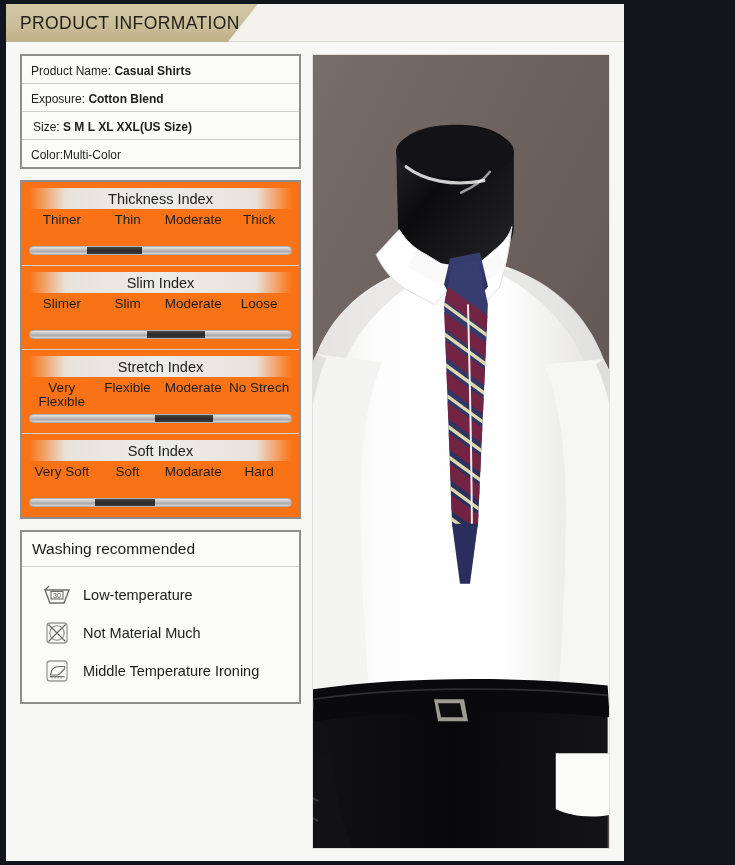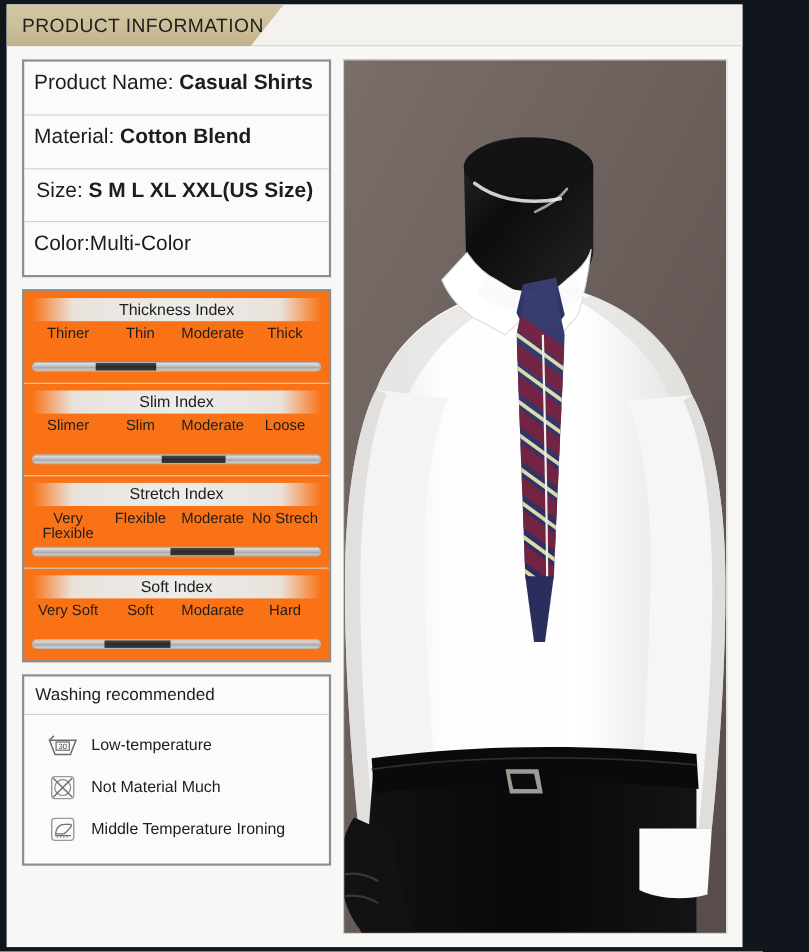--- a/index.html
+++ b/index.html
@@ -9,21 +9,21 @@
     height: 865px;
     background: #11161d;
     font-family: "Liberation Sans", sans-serif;
     overflow: hidden;
   }
 
   .page {
     position: absolute;
     left: 6px;
     top: 4px;
-    width: 669px;
+    width: 618px;
     height: 857px;
     background: #f7f7f5;
     overflow: hidden;
   }
 
   
   .header-band {
     position: relative;
     height: 38px;
     width: 100%;
@@ -69,22 +69,22 @@
 
   
   .panel {
     border: 2px solid #8e8e8e;
     background: #fbfbf9;
   }
 
   
   .spec-row {
     border-bottom: 1px solid #cfcfcf;
-    padding: 8px 9px 16px 9px;
-    font-size: 19px;
+    padding: 8px 9px 4px 9px;
+    font-size: 12px;
     color: #1d1d1d;
     white-space: nowrap;
     line-height: 1.25;
   }
   .spec-row:last-child { border-bottom: none; }
   .spec-label { font-weight: 400; }
   .spec-value { font-weight: 700; }
   .spec-row.compact { padding-left: 11px; }
 
   
@@ -180,21 +180,21 @@
   <div class="body-wrap">
 
     <div class="col-left">
 
       <div class="panel">
         <div class="spec-row">
           <span class="spec-label">Product Name:</span>
           <span class="spec-value">Casual Shirts</span>
         </div>
         <div class="spec-row">
-          <span class="spec-label">Material:</span>
+          <span class="spec-label">Exposure:</span>
           <span class="spec-value">Cotton Blend</span>
         </div>
         <div class="spec-row compact">
           <span class="spec-label">Size:</span>
           <span class="spec-value">S M L XL XXL(US Size)</span>
         </div>
         <div class="spec-row">
           <span class="spec-label">Color:Multi-Color</span>
         </div>
       </div>

